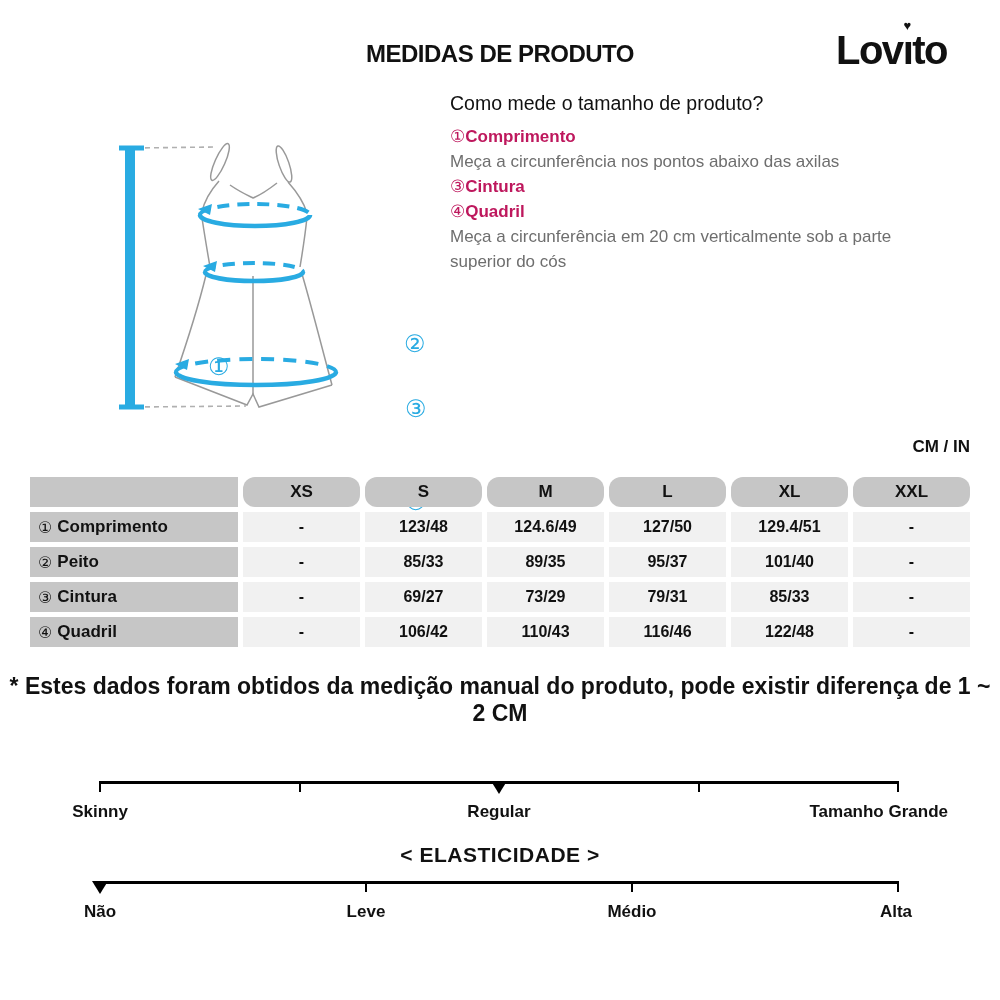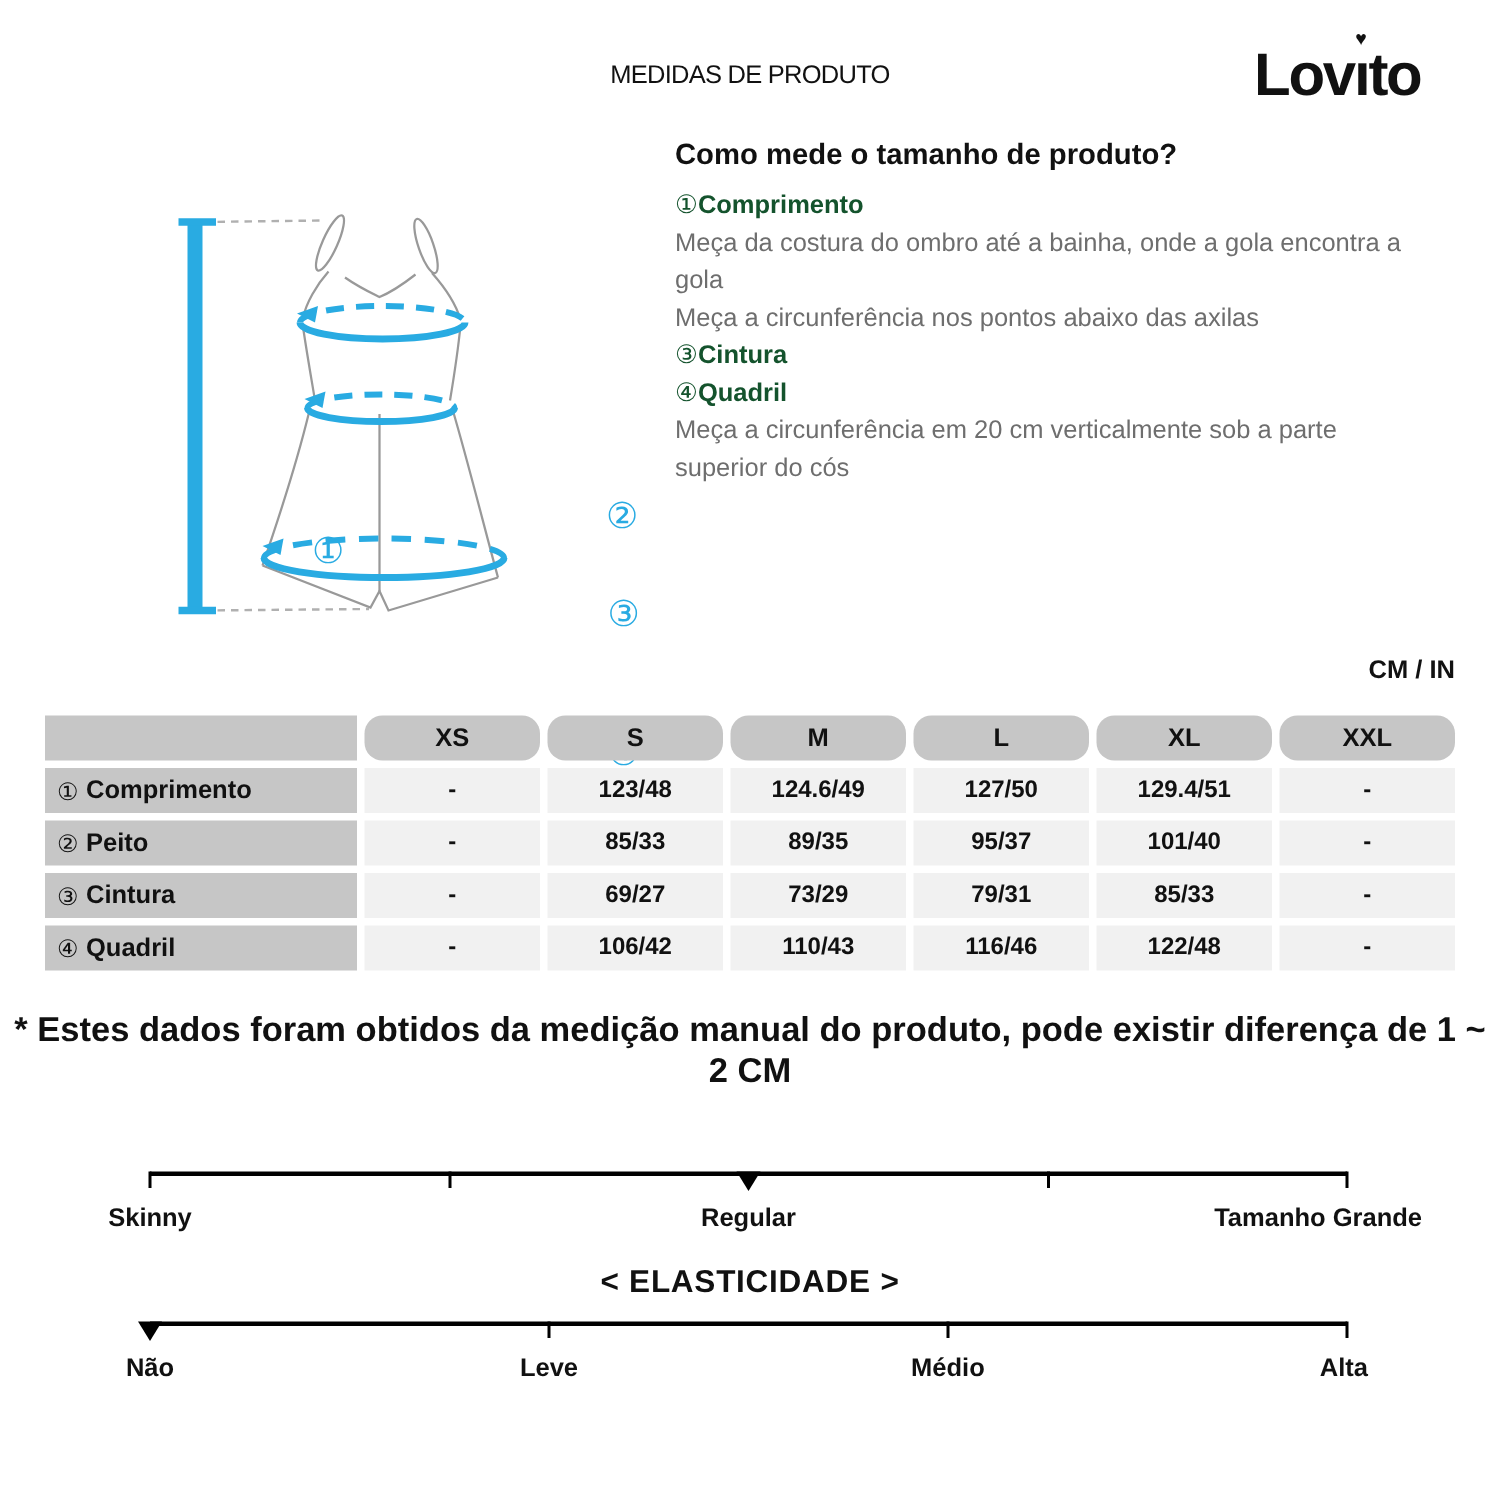--- a/index.html
+++ b/index.html
@@ -2,31 +2,31 @@
 <html><head>
 <meta charset="utf-8">
 <style>
   * { margin:0; padding:0; box-sizing:border-box; }
   html,body { background:#fff; }
   body { font-family:"Liberation Sans", sans-serif; color:#111; }
   #page { position:relative; width:1000px; height:1000px; background:#fff; overflow:hidden; }
 
   
   .page-title { position:absolute; top:40px; left:50%; transform:translateX(-50%);
-    font-size:17px; font-weight:normal; letter-spacing:-0.5px; white-space:nowrap; }
+    font-size:24px; font-weight:bold; letter-spacing:-0.5px; white-space:nowrap; }
   .brand { position:absolute; top:28px; left:836px; font-size:40px; font-weight:bold;
     letter-spacing:-1.5px; white-space:nowrap; }
   .brand .iwrap { position:relative; display:inline-block; }
   .brand .heart { position:absolute; left:50%; transform:translateX(-50%); top:-10px;
     font-size:13px; letter-spacing:0; }
 
   
   .howto { position:absolute; left:450px; top:92px; width:505px; }
-  .howto h2 { font-size:19.5px; font-weight:bold; margin-bottom:9px; }
-  .mi-title { font-size:17px; line-height:25px; color:#14532d; }
+  .howto h2 { font-size:19.5px; font-weight:normal; margin-bottom:9px; }
+  .mi-title { font-size:17px; line-height:25px; color:#be185d; }
   .mi-title .nm { font-weight:bold; }
   .mi-desc { font-size:17px; line-height:25px; color:#6e6e6e; width:500px; }
 
   
   .diagram { position:absolute; left:60px; top:128px; width:390px; height:300px; }
   .circ-num { position:absolute; color:#29abe2; font-size:24px; line-height:1;
     font-family:"DejaVu Sans", sans-serif; }
   .cn1 { left:148px; top:227px; }
   .cn2 { left:344px; top:204px; }
   .cn3 { left:345px; top:269px; }
@@ -73,21 +73,20 @@
 
 <div id="page">
 
   <h1 class="page-title">MEDIDAS DE PRODUTO</h1>
   <div class="brand"><span>Lov</span><span class="iwrap"><span>ı</span><span class="heart">♥</span></span><span>to</span></div>
 
   <section class="howto">
     <h2>Como mede o tamanho de produto?</h2>
 
     <div class="mi-title"><span class="num">①</span><span class="nm">Comprimento</span></div>
-    <div class="mi-desc">Meça da costura do ombro até a bainha, onde a gola encontra a gola</div>
 
     <div class="mi-desc">Meça a circunferência nos pontos abaixo das axilas</div>
 
     <div class="mi-title"><span class="num">③</span><span class="nm">Cintura</span></div>
 
     <div class="mi-title"><span class="num">④</span><span class="nm">Quadril</span></div>
     <div class="mi-desc">Meça a circunferência em 20 cm verticalmente sob a parte superior do cós</div>
   </section>
 
   <div class="diagram">

